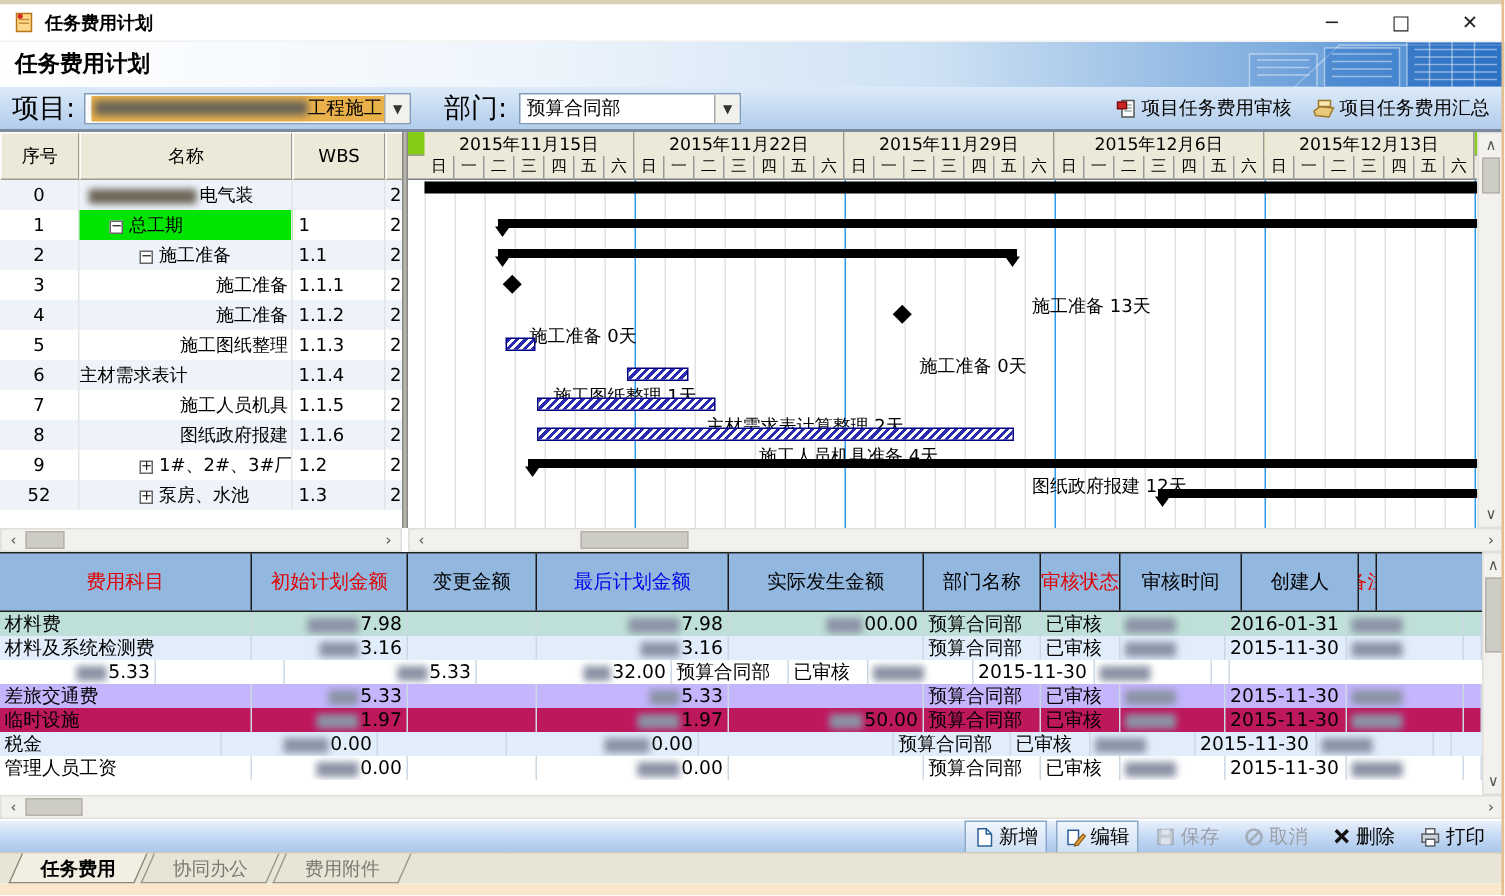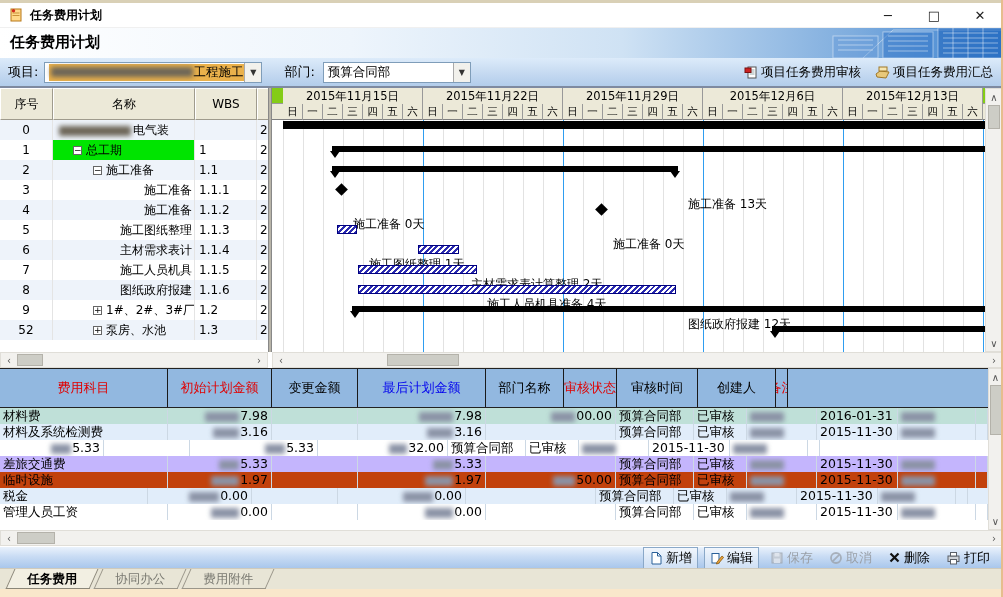--- a/index.html
+++ b/index.html
@@ -19,21 +19,21 @@
   .wctrls{margin-left:auto;display:flex;height:100%;}
   .wbtn{width:46px;display:flex;align-items:center;justify-content:center;font-size:13px;color:#222;cursor:default;}
 
   
   .banner{position:absolute;left:0;top:28px;width:1003px;height:30px;background:linear-gradient(90deg,#ffffff 0%,#eef5fc 35%,#cfe2f4 62%,#7fadde 85%,#3c82d0 100%);overflow:hidden;}
   .banner .ptitle{position:absolute;left:10px;top:5px;font-size:15px;font-weight:bold;color:#000;}
   .banner svg{position:absolute;right:0;top:0;}
 
   
   .filterbar{position:absolute;left:0;top:58px;width:1003px;height:30px;background:linear-gradient(180deg,#dcebfa 0%,#c3d8f0 60%,#b2cdeb 100%);border-bottom:2px solid #7e8aa0;display:flex;align-items:center;}
-  .flabel{margin-left:8px;font-size:13px;}
+  .flabel{margin-left:8px;font-size:18px;}
   .combo{position:relative;height:21px;background:#fff;border:1px solid #7f9db9;display:flex;align-items:center;overflow:hidden;}
   .combo .arrowbox{position:absolute;right:0;top:0;width:17px;height:100%;background:#f2f1ec;border-left:1px solid #aaa;display:flex;align-items:center;justify-content:center;font-size:8px;color:#333;}
   .combo-project{width:218px;margin-left:6px;}
   .combo-dept{width:148px;margin-left:8px;}
   .combo .val{margin-left:4px;font-size:12.5px;white-space:nowrap;}
   .hl{background:#eab14b;display:inline-flex;align-items:center;height:17px;padding:0 2px;}
   .blurb{display:inline-block;height:10px;background:#6d6658;filter:blur(2.5px);border-radius:1px;vertical-align:middle;}
   .blurb.lite{background:#8b93a6;}
   .rightlinks{margin-left:auto;display:flex;align-items:center;gap:14px;margin-right:10px;}
   .linkbtn{display:flex;align-items:center;gap:3px;font-size:12.5px;cursor:default;}
@@ -208,21 +208,21 @@
           <div class="gcell c-clip">2</div>
         </div>
         <div class="grow" style="top: 132px; background: rgb(255, 255, 255);">
           <div class="gcell c-seq">5</div>
           <div class="gcell c-name" style="text-align: right; padding-right: 2px;"><span>施工图纸整理</span></div>
           <div class="gcell c-wbs">1.1.3</div>
           <div class="gcell c-clip">2</div>
         </div>
         <div class="grow" style="top: 152px; background: rgb(238, 243, 250);">
           <div class="gcell c-seq">6</div>
-          <div class="gcell c-name" style="text-align: right; padding-right: 2px;"><span>主材需求表计</span></div>
+          <div class="gcell c-name" style="padding-right: 2px;"><span>主材需求表计</span></div>
           <div class="gcell c-wbs">1.1.4</div>
           <div class="gcell c-clip">2</div>
         </div>
         <div class="grow" style="top: 172px; background: rgb(255, 255, 255);">
           <div class="gcell c-seq">7</div>
           <div class="gcell c-name" style="text-align: right; padding-right: 2px;"><span>施工人员机具</span></div>
           <div class="gcell c-wbs">1.1.5</div>
           <div class="gcell c-clip">2</div>
         </div>
         <div class="grow" style="top: 192px; background: rgb(238, 243, 250);">
@@ -353,21 +353,21 @@
         <div class="g-rowband" style="top: 100px;">
           <div class="bar-task" style="left: 65px; width: 20px;"></div>
           <div class="bar-label" style="left: 97px;">施工图纸整理  1天</div>
         </div>
         <div class="g-rowband" style="top: 120px;">
           <div class="bar-task" style="left: 146px; width: 41px;"></div>
           <div class="bar-label" style="left: 199px;">主材需求表计算整理  2天</div>
         </div>
         <div class="g-rowband" style="top: 140px;">
           <div class="bar-task" style="left: 86px; width: 119px;"></div>
-          <div class="bar-label" style="left: 215px;">施工人员机具准备  4天</div>
+          <div class="bar-label" style="left: 234px;">施工人员机具准备  4天</div>
         </div>
         <div class="g-rowband" style="top: 160px;">
           <div class="bar-task" style="left: 86px; width: 318px;"></div>
           <div class="bar-label" style="left: 416px;">图纸政府报建  12天</div>
         </div>
         <div class="g-rowband" style="top: 180px;">
           <div class="bar-sum" style="left: 80px; width: 633px;"></div>
           <div class="tri" style="left: 78px;"></div>
         </div>
         <div class="g-rowband" style="top: 200px;">
@@ -396,20 +396,21 @@
     <div class="thumb" style="width:72px;"></div>
     <div class="sp"></div>
     <div class="sbtn">›</div>
   </div>
 
   <div class="costhead" id="cost-head">
       <div class="chcell" style="width: 168px; color: rgb(224, 0, 0);">费用科目</div>
       <div class="chcell" style="width: 104px; color: rgb(224, 0, 0);">初始计划金额</div>
       <div class="chcell" style="width: 86px; color: rgb(0, 0, 0);">变更金额</div>
       <div class="chcell" style="width: 128px; color: rgb(0, 0, 238);">最后计划金额</div>
+      <div class="chcell" style="width: 130px; color: rgb(0, 0, 0);">实际发生金额</div>
       <div class="chcell" style="width: 78px; color: rgb(0, 0, 0);">部门名称</div>
       <div class="chcell" style="width: 53px; color: rgb(224, 0, 0);">审核状态</div>
       <div class="chcell" style="width: 81px; color: rgb(0, 0, 0);">审核时间</div>
       <div class="chcell" style="width: 78px; color: rgb(0, 0, 0);">创建人</div>
       <div class="chcell" style="width: 12px; color: rgb(224, 0, 0);">备注</div>
     </div>
   <div class="costbody" id="cost-body">
       <div class="crow" style="background: rgb(191, 224, 216);">
         <div class="ccell" style="width: 168px;"><span>材料费</span></div>
         <div class="ccell r" style="width: 104px;"><span class="blurb lite" style="width: 34px; margin-right: 1px;"></span><span>7.98</span></div>
@@ -454,21 +455,21 @@
         <div class="ccell" style="width: 86px;"></div>
         <div class="ccell r" style="width: 128px;"><span class="blurb lite" style="width: 20px; margin-right: 1px;"></span><span>5.33</span></div>
         <div class="ccell" style="width: 130px;"></div>
         <div class="ccell" style="width: 78px;"><span>预算合同部</span></div>
         <div class="ccell" style="width: 53px;"><span>已审核</span></div>
         <div class="ccell" style="width: 70px;"><span class="blurb lite" style="width: 34px; margin-right: 0px;"></span></div>
         <div class="ccell" style="width: 81px;"><span>2015-11-30</span></div>
         <div class="ccell" style="width: 78px;"><span class="blurb lite" style="width: 34px; margin-right: 0px;"></span></div>
         <div class="ccell" style="width: 12px;"></div>
       </div>
-      <div class="crow" style="background: #c2410c;">
+      <div class="crow" style="background: #be185d;">
         <div class="ccell" style="width: 168px;"><span>临时设施</span></div>
         <div class="ccell r" style="width: 104px;"><span class="blurb lite" style="width: 28px; margin-right: 1px;"></span><span>1.97</span></div>
         <div class="ccell" style="width: 86px;"></div>
         <div class="ccell r" style="width: 128px;"><span class="blurb lite" style="width: 28px; margin-right: 1px;"></span><span>1.97</span></div>
         <div class="ccell r" style="width: 130px;"><span class="blurb lite" style="width: 22px; margin-right: 1px;"></span><span>50.00</span></div>
         <div class="ccell" style="width: 78px;"><span>预算合同部</span></div>
         <div class="ccell" style="width: 53px;"><span>已审核</span></div>
         <div class="ccell" style="width: 70px;"><span class="blurb lite" style="width: 34px; margin-right: 0px;"></span></div>
         <div class="ccell" style="width: 81px;"><span>2015-11-30</span></div>
         <div class="ccell" style="width: 78px;"><span class="blurb lite" style="width: 34px; margin-right: 0px;"></span></div>

